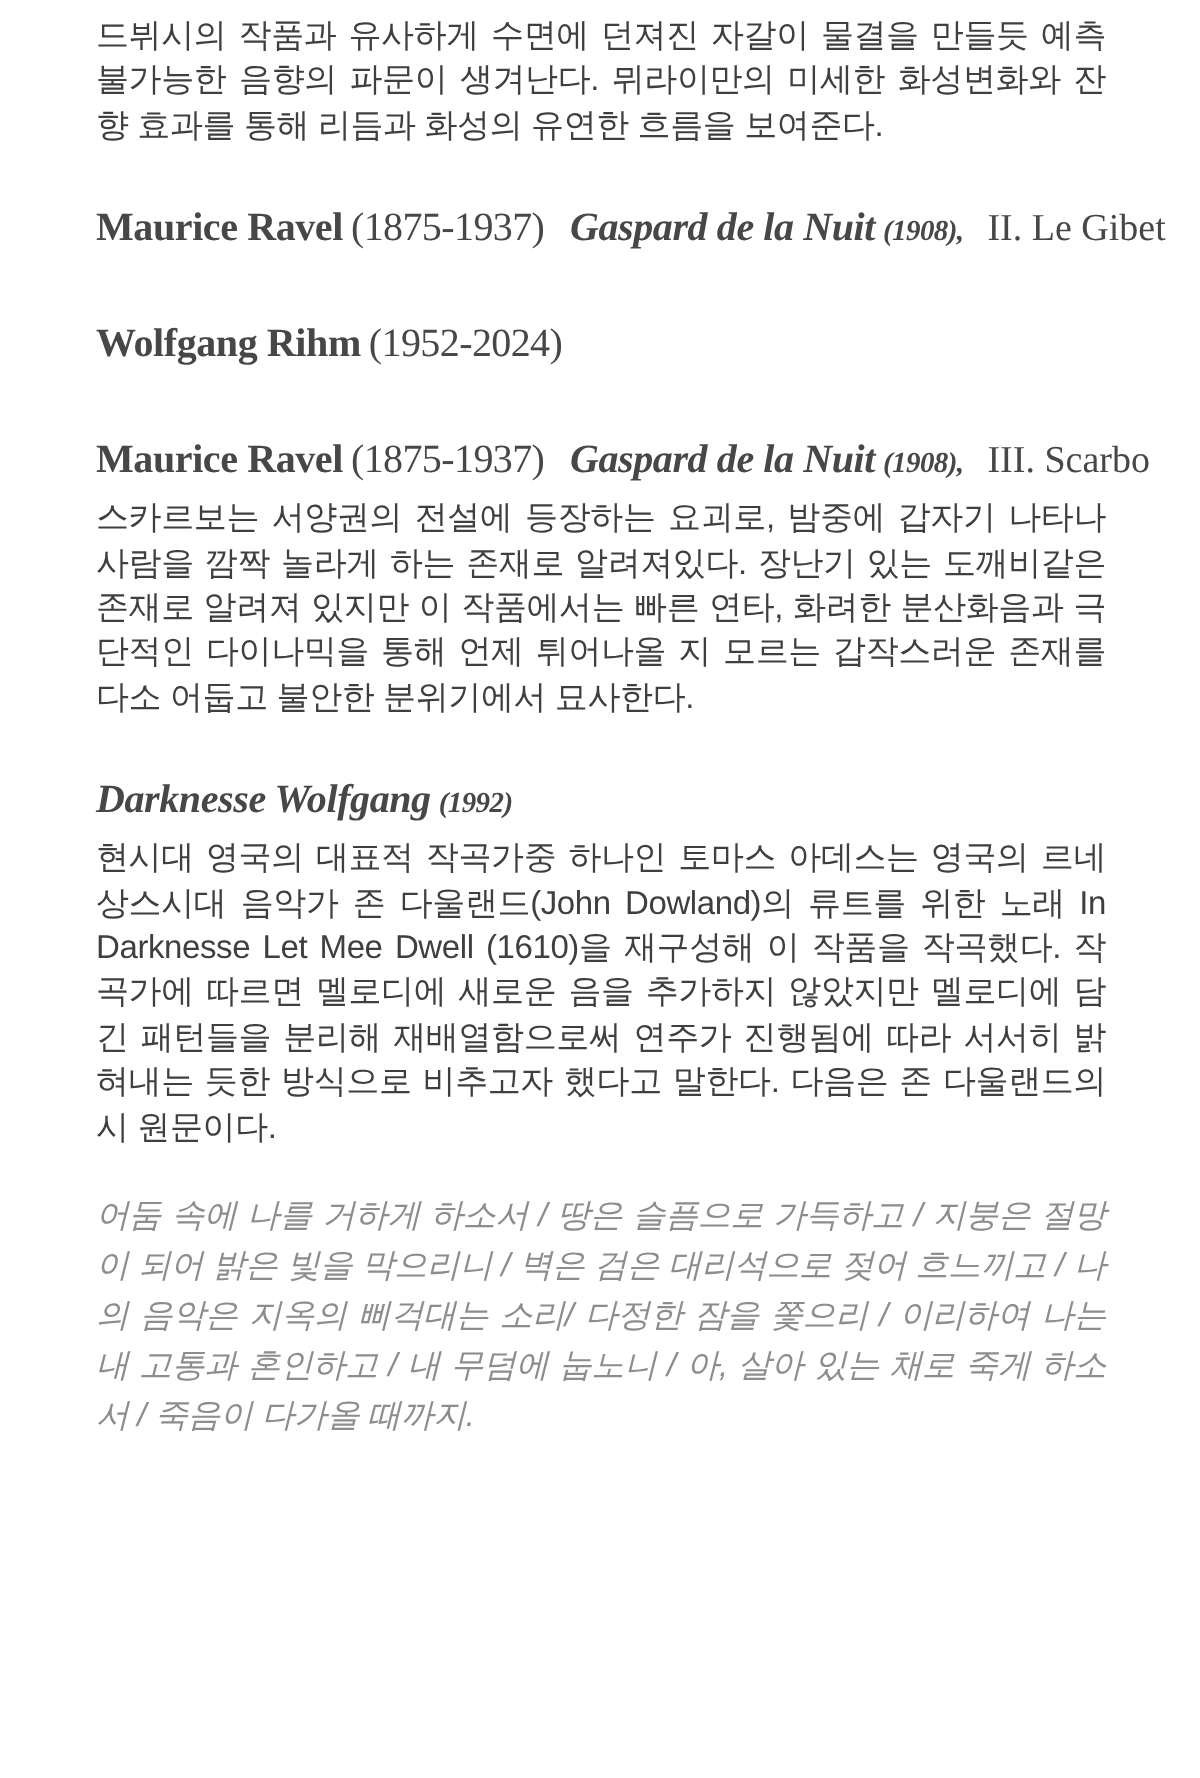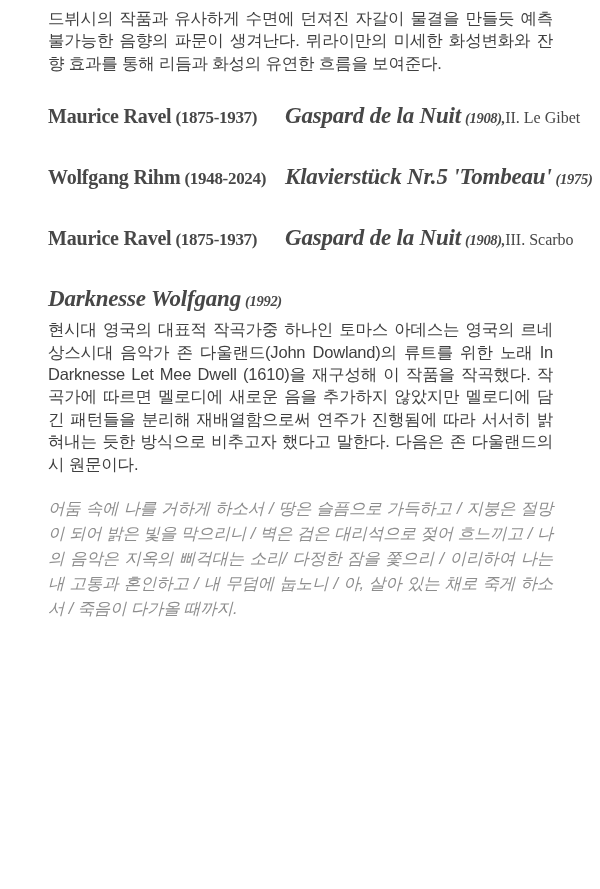--- a/index.html
+++ b/index.html
@@ -41,44 +41,44 @@
   }
   .heading-left {
     flex: 0 0 237px;
   }
   .composer-name {
     font-weight: bold;
     font-size: 20px;
     letter-spacing: -0.2px;
   }
   .composer-dates {
-    font-weight: bold;
-    font-size: 17px;
+    font-weight: normal;
+    font-size: 20px;
     margin-left: 4px;
     letter-spacing: -0.3px;
   }
   .piece-title {
     font-weight: bold;
     font-style: italic;
-    font-size: 23px;
+    font-size: 20px;
     letter-spacing: -0.2px;
   }
   .piece-year {
     font-weight: bold;
     font-style: italic;
     font-size: 14.5px;
     margin-left: 4px;
     letter-spacing: -0.3px;
     text-align: right;
   }
   .piece-subtitle {
     font-weight: normal;
     font-style: normal;
-    font-size: 16px;
-    margin-left: 0;
+    font-size: 19px;
+    margin-left: 12px;
   }
   .poem {
     margin: 21px 0 0 0;
     font-size: 16.5px;
     line-height: 25px;
     letter-spacing: -0.2px;
     font-style: italic;
     color: #8d8d8d;
     text-align: justify;
   }
@@ -92,30 +92,30 @@
 
   <div class="section">
     <div class="section-heading">
       <span class="heading-left"><span class="composer-name">Maurice Ravel</span><span class="composer-dates">(1875-1937)</span></span>
       <span class="heading-right"><span class="piece-title">Gaspard de la Nuit</span><span class="piece-year">(1908),</span><span class="piece-subtitle">II. Le Gibet</span></span>
     </div>
   </div>
 
   <div class="section">
     <div class="section-heading">
-      <span class="heading-left"><span class="composer-name">Wolfgang Rihm</span><span class="composer-dates">(1948-2024)</span></span>
-      <span class="heading-right"><span class="piece-title">Klavierstück Nr.5 'Tombeau'</span><span class="piece-year">(1975)</span><span class="piece-subtitle"></span></span>
+      <span class="heading-left"><span class="composer-name">Wolfgang Rihm</span><span class="composer-dates">(1952-2024)</span></span>
     </div>
   </div>
 
   <div class="section">
     <div class="section-heading">
       <span class="heading-left"><span class="composer-name">Maurice Ravel</span><span class="composer-dates">(1875-1937)</span></span>
       <span class="heading-right"><span class="piece-title">Gaspard de la Nuit</span><span class="piece-year">(1908),</span><span class="piece-subtitle">III. Scarbo</span></span>
     </div>
+    <p class="body-text">스카르보는 서양권의 전설에 등장하는 요괴로, 밤중에 갑자기 나타나 사람을 깜짝 놀라게 하는 존재로 알려져있다. 장난기 있는 도깨비같은 존재로 알려져 있지만 이 작품에서는 빠른 연타, 화려한 분산화음과 극단적인 다이나믹을 통해 언제 튀어나올 지 모르는 갑작스러운 존재를 다소 어둡고 불안한 분위기에서 묘사한다.</p>
   </div>
 
   <div class="section">
     <div class="section-heading">
       <span class="heading-right"><span class="piece-title">Darknesse Wolfgang</span><span class="piece-year">(1992)</span><span class="piece-subtitle"></span></span>
     </div>
     <p class="body-text">현시대 영국의 대표적 작곡가중 하나인 토마스 아데스는 영국의 르네상스시대 음악가 존 다울랜드(John Dowland)의 류트를 위한 노래 In Darknesse Let Mee Dwell (1610)을 재구성해 이 작품을 작곡했다. 작곡가에 따르면 멜로디에 새로운 음을 추가하지 않았지만 멜로디에 담긴 패턴들을 분리해 재배열함으로써 연주가 진행됨에 따라 서서히 밝혀내는 듯한 방식으로 비추고자 했다고 말한다. 다음은 존 다울랜드의 시 원문이다.</p>
   </div>
 
   <p class="poem">어둠 속에 나를 거하게 하소서 / 땅은 슬픔으로 가득하고 / 지붕은 절망이 되어 밝은 빛을 막으리니 / 벽은 검은 대리석으로 젖어 흐느끼고 / 나의 음악은 지옥의 삐걱대는 소리/ 다정한 잠을 쫓으리 / 이리하여 나는 내 고통과 혼인하고 / 내 무덤에 눕노니 / 아, 살아 있는 채로 죽게 하소서 / 죽음이 다가올 때까지.</p>

